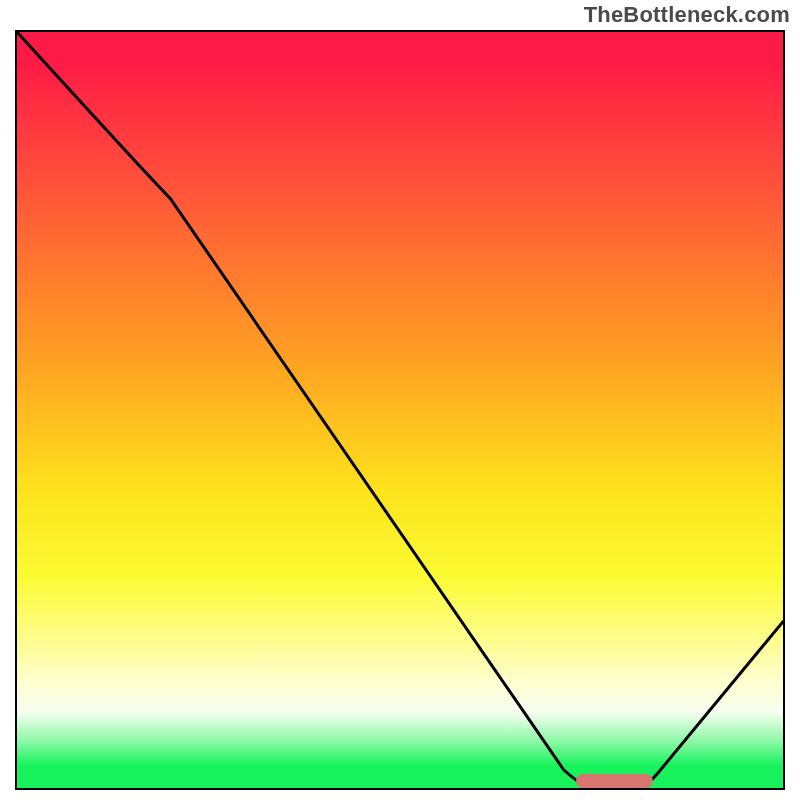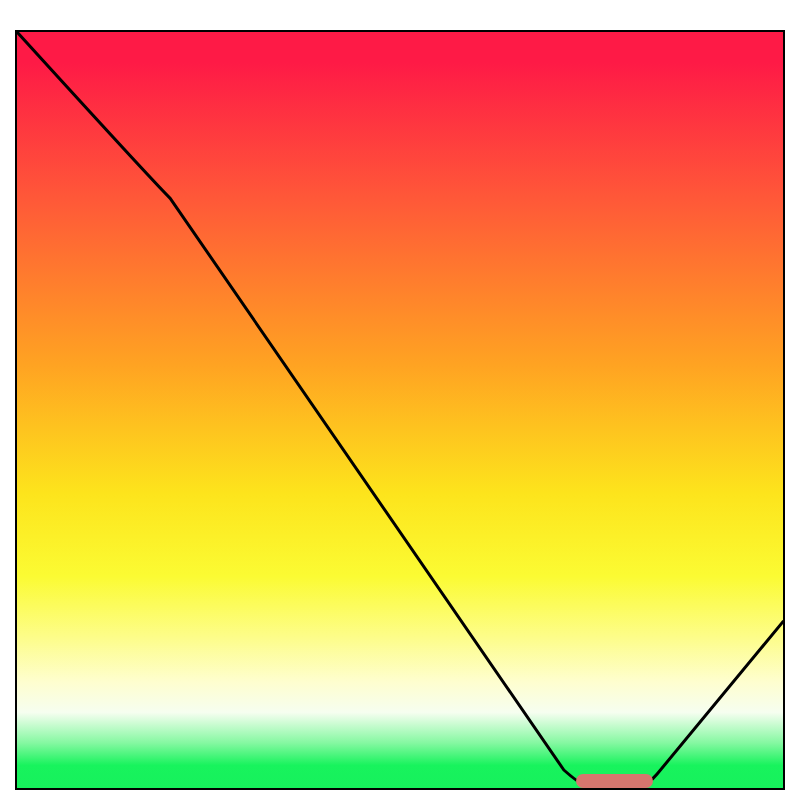--- a/index.html
+++ b/index.html
@@ -64,20 +64,21 @@
     position: absolute;
     background: #d6766e;
     border-radius: 8px;
     height: 14px;
   }
 </style>
 </head>
 <body>
 
 <div class="canvas">
+  <div class="watermark">TheBottleneck.com</div>
 
   <div class="plot-frame">
     <div class="gradient"></div>
 
     <svg class="curve" viewBox="0 0 766 756" preserveAspectRatio="none">
       <path id="curve-path" fill="none" stroke="#000" stroke-width="3" stroke-linecap="round" stroke-linejoin="round" d="M 0 0 Q 133.20000000000002 146.31999999999994 153.20000000000002 166.31999999999994 L 546.84 738 Q 566.84 756 576.84 756 L 618.12 756 Q 628.12 756 640.12 742 L 766 589.6800000000001"></path>
     </svg>
 
     <div id="marker" class="marker" style="left: 559.18px; width: 76.6px; top: 742px;"></div>
   </div>

